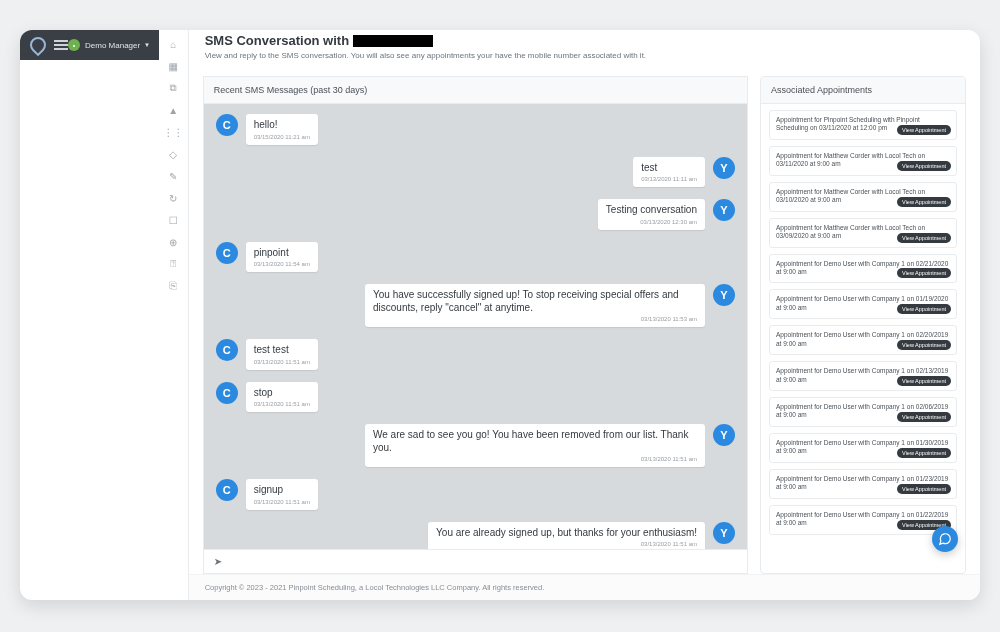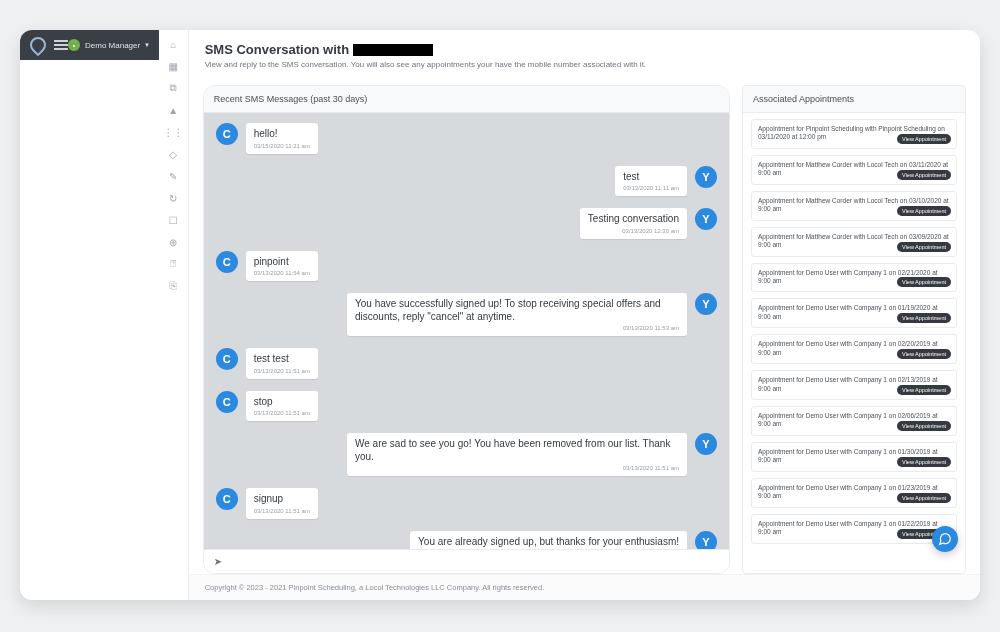--- a/index.html
+++ b/index.html
@@ -14,45 +14,45 @@
   .topbar .user-chip { display:flex; align-items:center; gap:5px; font-size:8px; color:#dfe3e7; cursor:pointer; }
   .topbar .avatar-dot { width:12px; height:12px; background:#6fb24d; border-radius:50%; display:flex; align-items:center; justify-content:center; color:#fff; font-size:7px; }
   .topbar .chev { font-size:7px; }
   
   .body-row { flex:1; display:flex; overflow:hidden; }
   
   .rail { width:30px; background:#fff; border-right:1px solid #e9ecef; display:flex; flex-direction:column; align-items:center; padding-top:8px; gap:10px; }
   .rail .ico { width:12px; height:12px; color:#6c757d; font-size:10px; display:flex; align-items:center; justify-content:center; cursor:pointer; opacity:.65; }
   
   .main { flex:1; display:flex; flex-direction:column; overflow:hidden; }
-  .page-head { padding: 12px 16px 8px; }
+  .page-head { padding: 3px 16px 8px; }
   .page-title { font-size: 13px; font-weight: 600; color:#343a40; display:flex; align-items:center; gap:4px; }
   .page-title .redact { display:inline-block; width:80px; height:12px; background:#000; }
   .page-sub { font-size:8px; color:#6c757d; margin-top:3px; }
   .content-row { flex:1; display:flex; gap:12px; padding: 8px 14px 0; overflow:hidden; }
   
-  .conv-panel { flex:1; background:#fff; border:1px solid #e9ecef; border-radius:12px; display:flex; flex-direction:column; overflow:hidden; min-width:0; }
+  .conv-panel { flex:1; background:#fff; border:1px solid #e9ecef; border-radius:0; display:flex; flex-direction:column; overflow:hidden; min-width:0; }
   .conv-head { font-size:9px; color:#495057; padding:8px 10px; border-bottom:1px solid #e9ecef; background:#f8f9fa; }
   .conv-body { flex:1; background:#d7dadd; overflow:auto; padding:10px 12px; position:relative; }
   .conv-body::-webkit-scrollbar { width:7px; }
   .conv-body::-webkit-scrollbar-thumb { background:#b0b4b8; border-radius:3px; }
   .msg-row { display:flex; align-items:flex-start; gap:8px; margin-bottom:12px; }
   .msg-row.in  { justify-content:flex-start; }
   .msg-row.out { justify-content:flex-end; }
   .av { width:22px; height:22px; border-radius:50%; display:flex; align-items:center; justify-content:center; font-size:11px; font-weight:600; color:#fff; flex:0 0 auto; }
   .av-c { background:#2b8ae0; }
   .bubble { background:#fff; border-radius:3px; padding:5px 8px; max-width:340px; box-shadow:0 1px 1px rgba(0,0,0,.08); }
   .bubble .txt { font-size:10px; color:#343a40; line-height:1.25; }
   .bubble .ts  { font-size:6px; color:#9aa0a6; margin-top:2px; }
   .msg-row.out .bubble .ts { text-align:right; }
   .conv-input { border-top:1px solid #e9ecef; display:flex; align-items:center; padding:6px 10px; background:#fff; }
   .conv-input input { flex:1; border:none; outline:none; font-size:9px; color:#495057; background:transparent; }
   .conv-input .send { font-size:10px; color:#6c757d; cursor:pointer; }
   
-  .appt-panel { width:224px; background:#fff; border:1px solid #e9ecef; border-radius:4px; display:flex; flex-direction:column; overflow:hidden; }
+  .appt-panel { width:206px; background:#fff; border:1px solid #e9ecef; border-radius:4px; display:flex; flex-direction:column; overflow:hidden; }
   .appt-head { font-size:9px; color:#495057; padding:8px 10px; border-bottom:1px solid #e9ecef; background:#f8f9fa; }
   .appt-body { flex:1; overflow:auto; padding:6px 8px; }
   .appt-body::-webkit-scrollbar { width:7px; }
   .appt-body::-webkit-scrollbar-thumb { background:#b0b4b8; border-radius:3px; }
   .appt-card { border:1px solid #e9ecef; border-radius:3px; padding:5px 6px 6px; margin-bottom:6px; position:relative; }
   .appt-card .line { font-size:6.5px; color:#495057; line-height:1.3; }
   .appt-card .pill { position:absolute; right:5px; bottom:4px; background:#343a40; color:#fff; font-size:5.5px; padding:2px 5px; border-radius:8px; cursor:pointer; }
   
   .footer { font-size:7.5px; color:#868e96; padding:8px 16px; border-top:1px solid #f1f3f5; background:#fbfbfb; }
   

